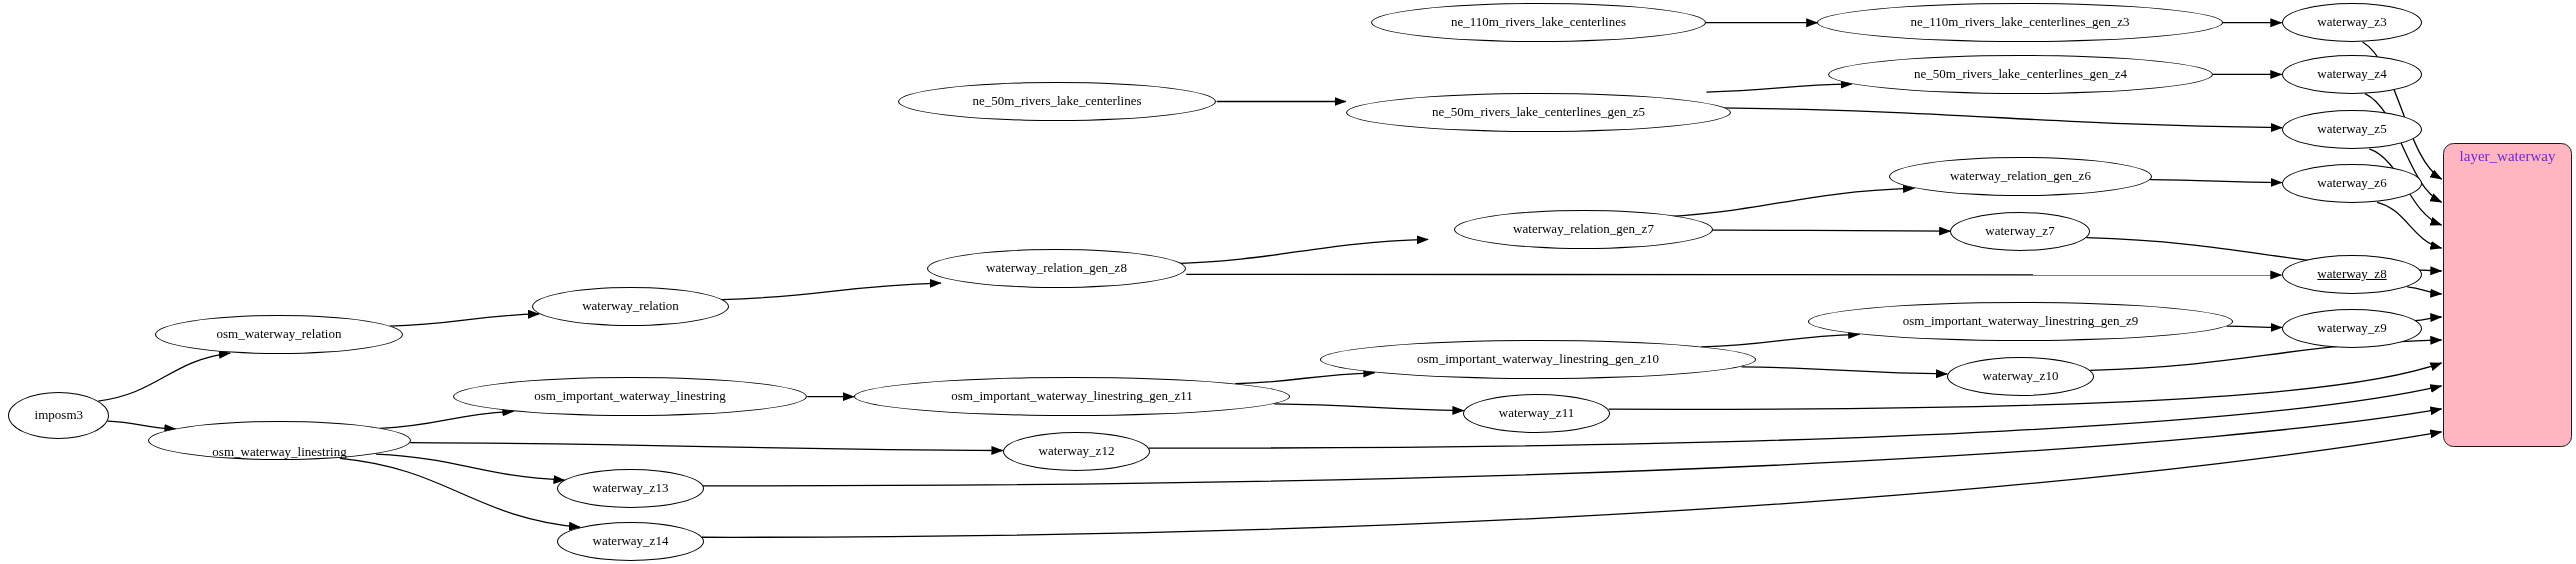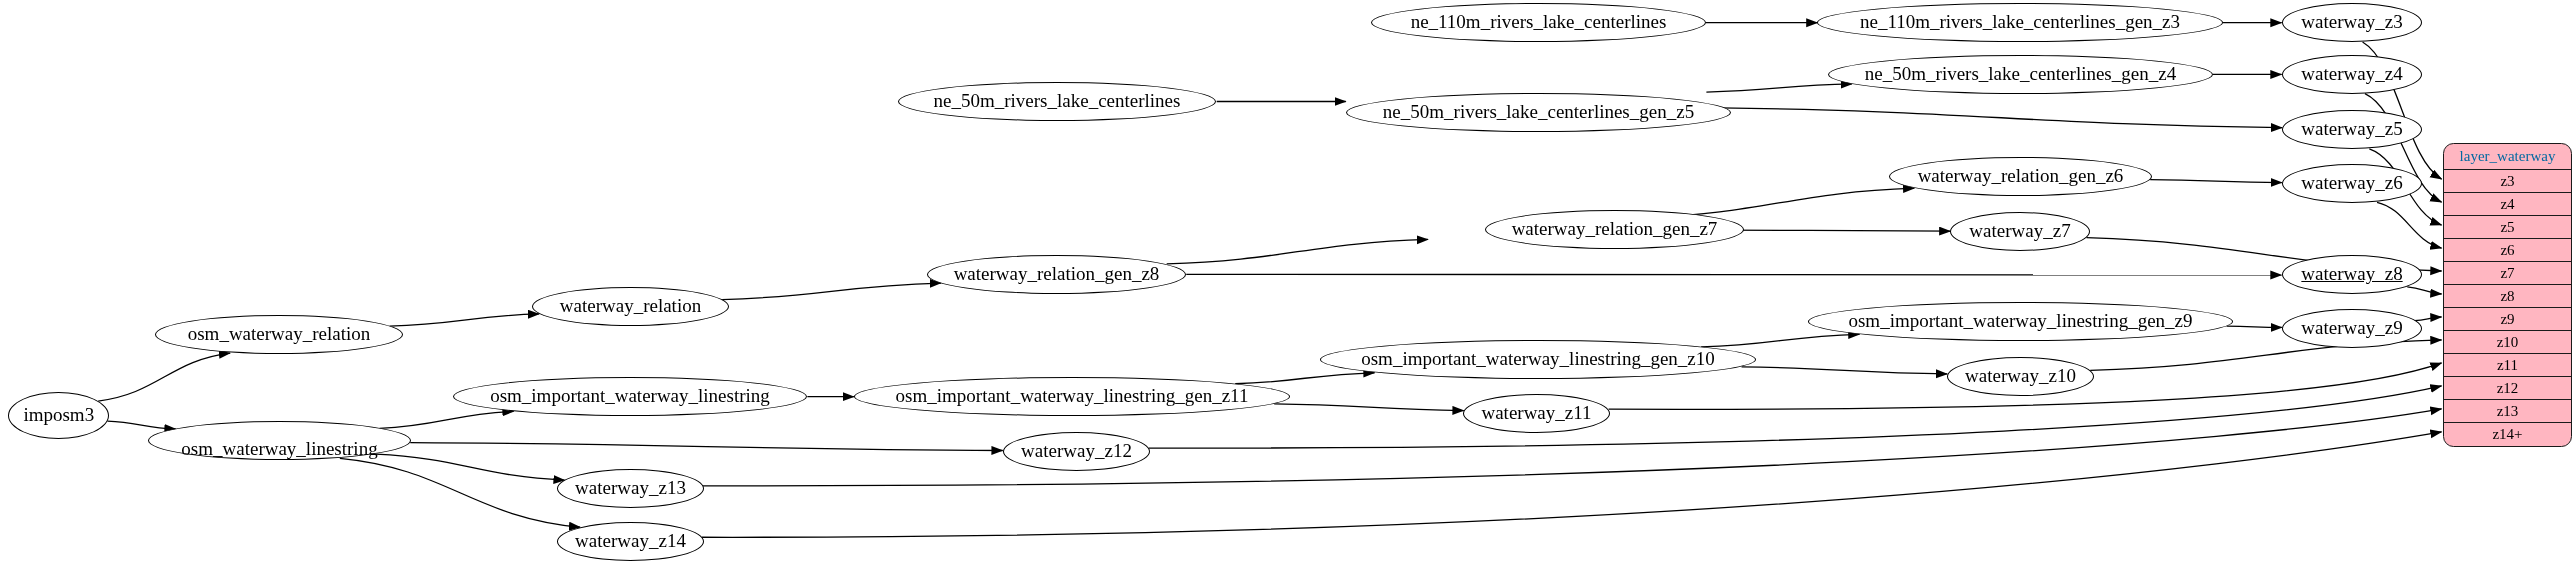--- a/index.html
+++ b/index.html
@@ -26,38 +26,38 @@
     box-sizing: border-box;
     border: 1.5px solid var(--node-stroke, #000);
     border-radius: 50%;
     background: var(--node-fill, #fff);
     display: flex;
     align-items: center;
     justify-content: center;
   }
   .node span {
     white-space: nowrap;
-    font-size: 19px;
+    font-size: 13px;
     color: #000;
     line-height: 1;
     padding-bottom: 1.5px;
   }
   .table {
     position: absolute;
     box-sizing: border-box;
     border: 1.5px solid var(--table-stroke, #000);
     border-radius: 10.5px;
     background: var(--table-fill, #ffb6c1);
     overflow: hidden;
   }
   .thead {
     box-sizing: border-box;
     text-align: right;
     font-size: 15px;
-    color: #0369a1;
+    color: #6d28d9;
     display: flex;
     align-items: center;
     justify-content: center;
   }
   .trow {
     box-sizing: border-box;
     border-top: 1.2px solid var(--table-stroke, #000);
     text-align: center;
     font-size: 15px;
     color: #000;
@@ -123,24 +123,24 @@
       </div>
       <div class="node" style="left: 155px; top: 315px; width: 248px; height: 39px; text-align: right;">
         <span>osm_waterway_relation</span>
       </div>
       <div class="node" style="left: 148px; top: 421px; width: 263px; height: 39px; align-items: flex-end;">
         <span>osm_waterway_linestring</span>
       </div>
       <div class="node" style="left: 532px; top: 287px; width: 197px; height: 39px; align-items: center;">
         <span>waterway_relation</span>
       </div>
-      <div class="node" style="left: 927px; top: 255px; width: 259px; height: 39px;">
+      <div class="node" style="left: 927px; top: 249px; width: 259px; height: 39px;">
         <span>waterway_relation_gen_z8</span>
       </div>
-      <div class="node" style="left: 1485px; top: 210px; width: 259px; height: 39px;">
+      <div class="node" style="left: 1454px; top: 210px; width: 259px; height: 39px;">
         <span>waterway_relation_gen_z7</span>
       </div>
       <div class="node" style="left: 1889px; top: 157px; width: 263px; height: 39px;">
         <span>waterway_relation_gen_z6</span>
       </div>
       <div class="node" style="left: 453px; top: 377px; width: 354px; height: 39px;">
         <span>osm_important_waterway_linestring</span>
       </div>
       <div class="node" style="left: 854px; top: 377px; width: 436px; height: 39px;">
         <span>osm_important_waterway_linestring_gen_z11</span>
@@ -199,29 +199,15 @@
       <div class="node" style="left: 557px; top: 469px; width: 147px; height: 39px;">
         <span>waterway_z13</span>
       </div>
       <div class="node" style="left: 557px; top: 522px; width: 147px; height: 39px;">
         <span>waterway_z14</span>
       </div>
     </div>
 
   <div id="layer-table" class="table" style="left: 2443px; top: 143px; width: 129px; height: 304px;">
     <div class="thead" style="height: 25px;">layer_waterway</div>
-    <div id="table-rows">
-        <div class="trow" style="height: 23px;">z3</div>
-        <div class="trow" style="height: 23px;">z4</div>
-        <div class="trow" style="height: 23px;">z5</div>
-        <div class="trow" style="height: 23px;">z6</div>
-        <div class="trow" style="height: 23px;">z7</div>
-        <div class="trow" style="height: 23px;">z8</div>
-        <div class="trow" style="height: 23px;">z9</div>
-        <div class="trow" style="height: 23px;">z10</div>
-        <div class="trow" style="height: 23px;">z11</div>
-        <div class="trow" style="height: 23px;">z12</div>
-        <div class="trow" style="height: 23px;">z13</div>
-        <div class="trow" style="height: 23px;">z14+</div>
-      </div>
   </div>
 </div>
 
 
 </body></html>

